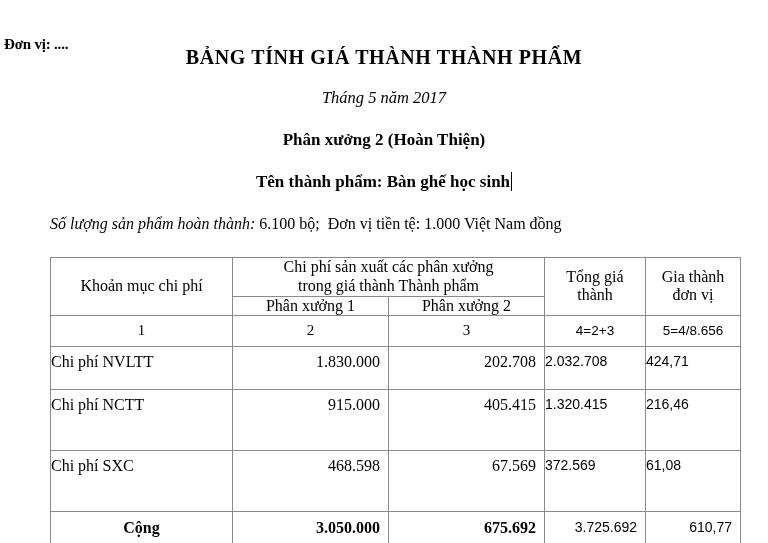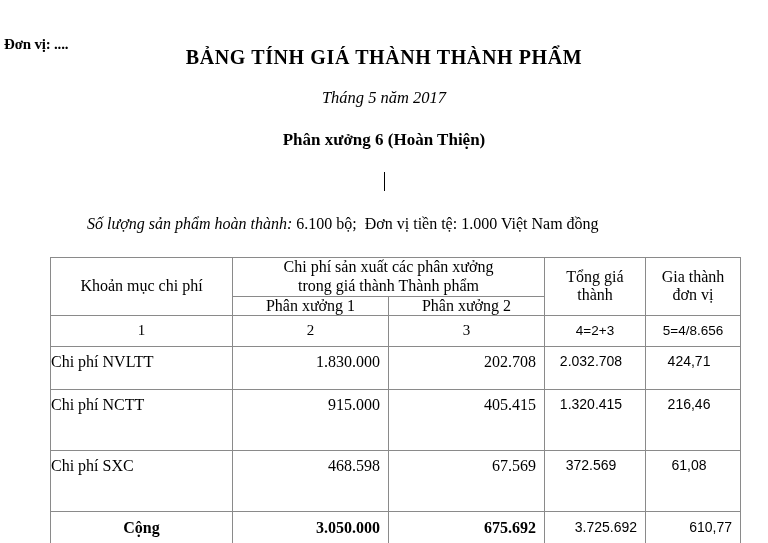--- a/index.html
+++ b/index.html
@@ -80,21 +80,20 @@
 
   .doc-qty {
     position: absolute;
     left: 50px;
     top: 215px;
     font-size: 16px;
     white-space: nowrap;
   }
   .doc-qty .ital {
     font-style: italic;
-    margin-left: 37px;
   }
 
   
   .cost-table {
     position: absolute;
     left: 50px;
     top: 257px;
     width: 690px;
     border-collapse: collapse;
     table-layout: fixed;
@@ -146,21 +145,21 @@
   .data-row .label {
     text-align: left;
   }
   .data-row .money {
     text-align: right;
     padding-right: 8px;
   }
   .data-row .sans {
     font-family: "Liberation Sans", "DejaVu Sans", sans-serif;
     font-size: 14px;
-    text-align: center;
+    text-align: left;
     padding-right: 8px;
   }
 
   .row-tall td {
     height: 48px;
   }
   .row-short td {
     height: 30px;
   }
 
@@ -195,23 +194,23 @@
 </style>
 </head>
 <body>
 
 <div class="doc-unit">Đơn vị: ....</div>
 
 <div class="doc-title">BẢNG TÍNH GIÁ THÀNH THÀNH PHẨM</div>
 
 <div class="doc-period">Tháng 5 năm 2017</div>
 
-<div class="doc-workshop">Phân xưởng 6 (Hoàn Thiện)</div>
-
-<div class="doc-product"><span class="caret"></span></div>
+<div class="doc-workshop">Phân xưởng 2 (Hoàn Thiện)</div>
+
+<div class="doc-product"><span>Tên thành phẩm: Bàn ghế học sinh</span><span class="caret"></span></div>
 
 <div class="doc-qty"><span class="ital">Số lượng sản phẩm hoàn thành:</span> <span>6.100 bộ;</span>&nbsp; <span>Đơn vị tiền tệ:</span> <span>1.000 Việt Nam đồng</span></div>
 
 <table class="cost-table">
   <colgroup>
     <col class="col1">
       <col class="col2">
       <col class="col3">
       <col class="col4">
       <col class="col5">

